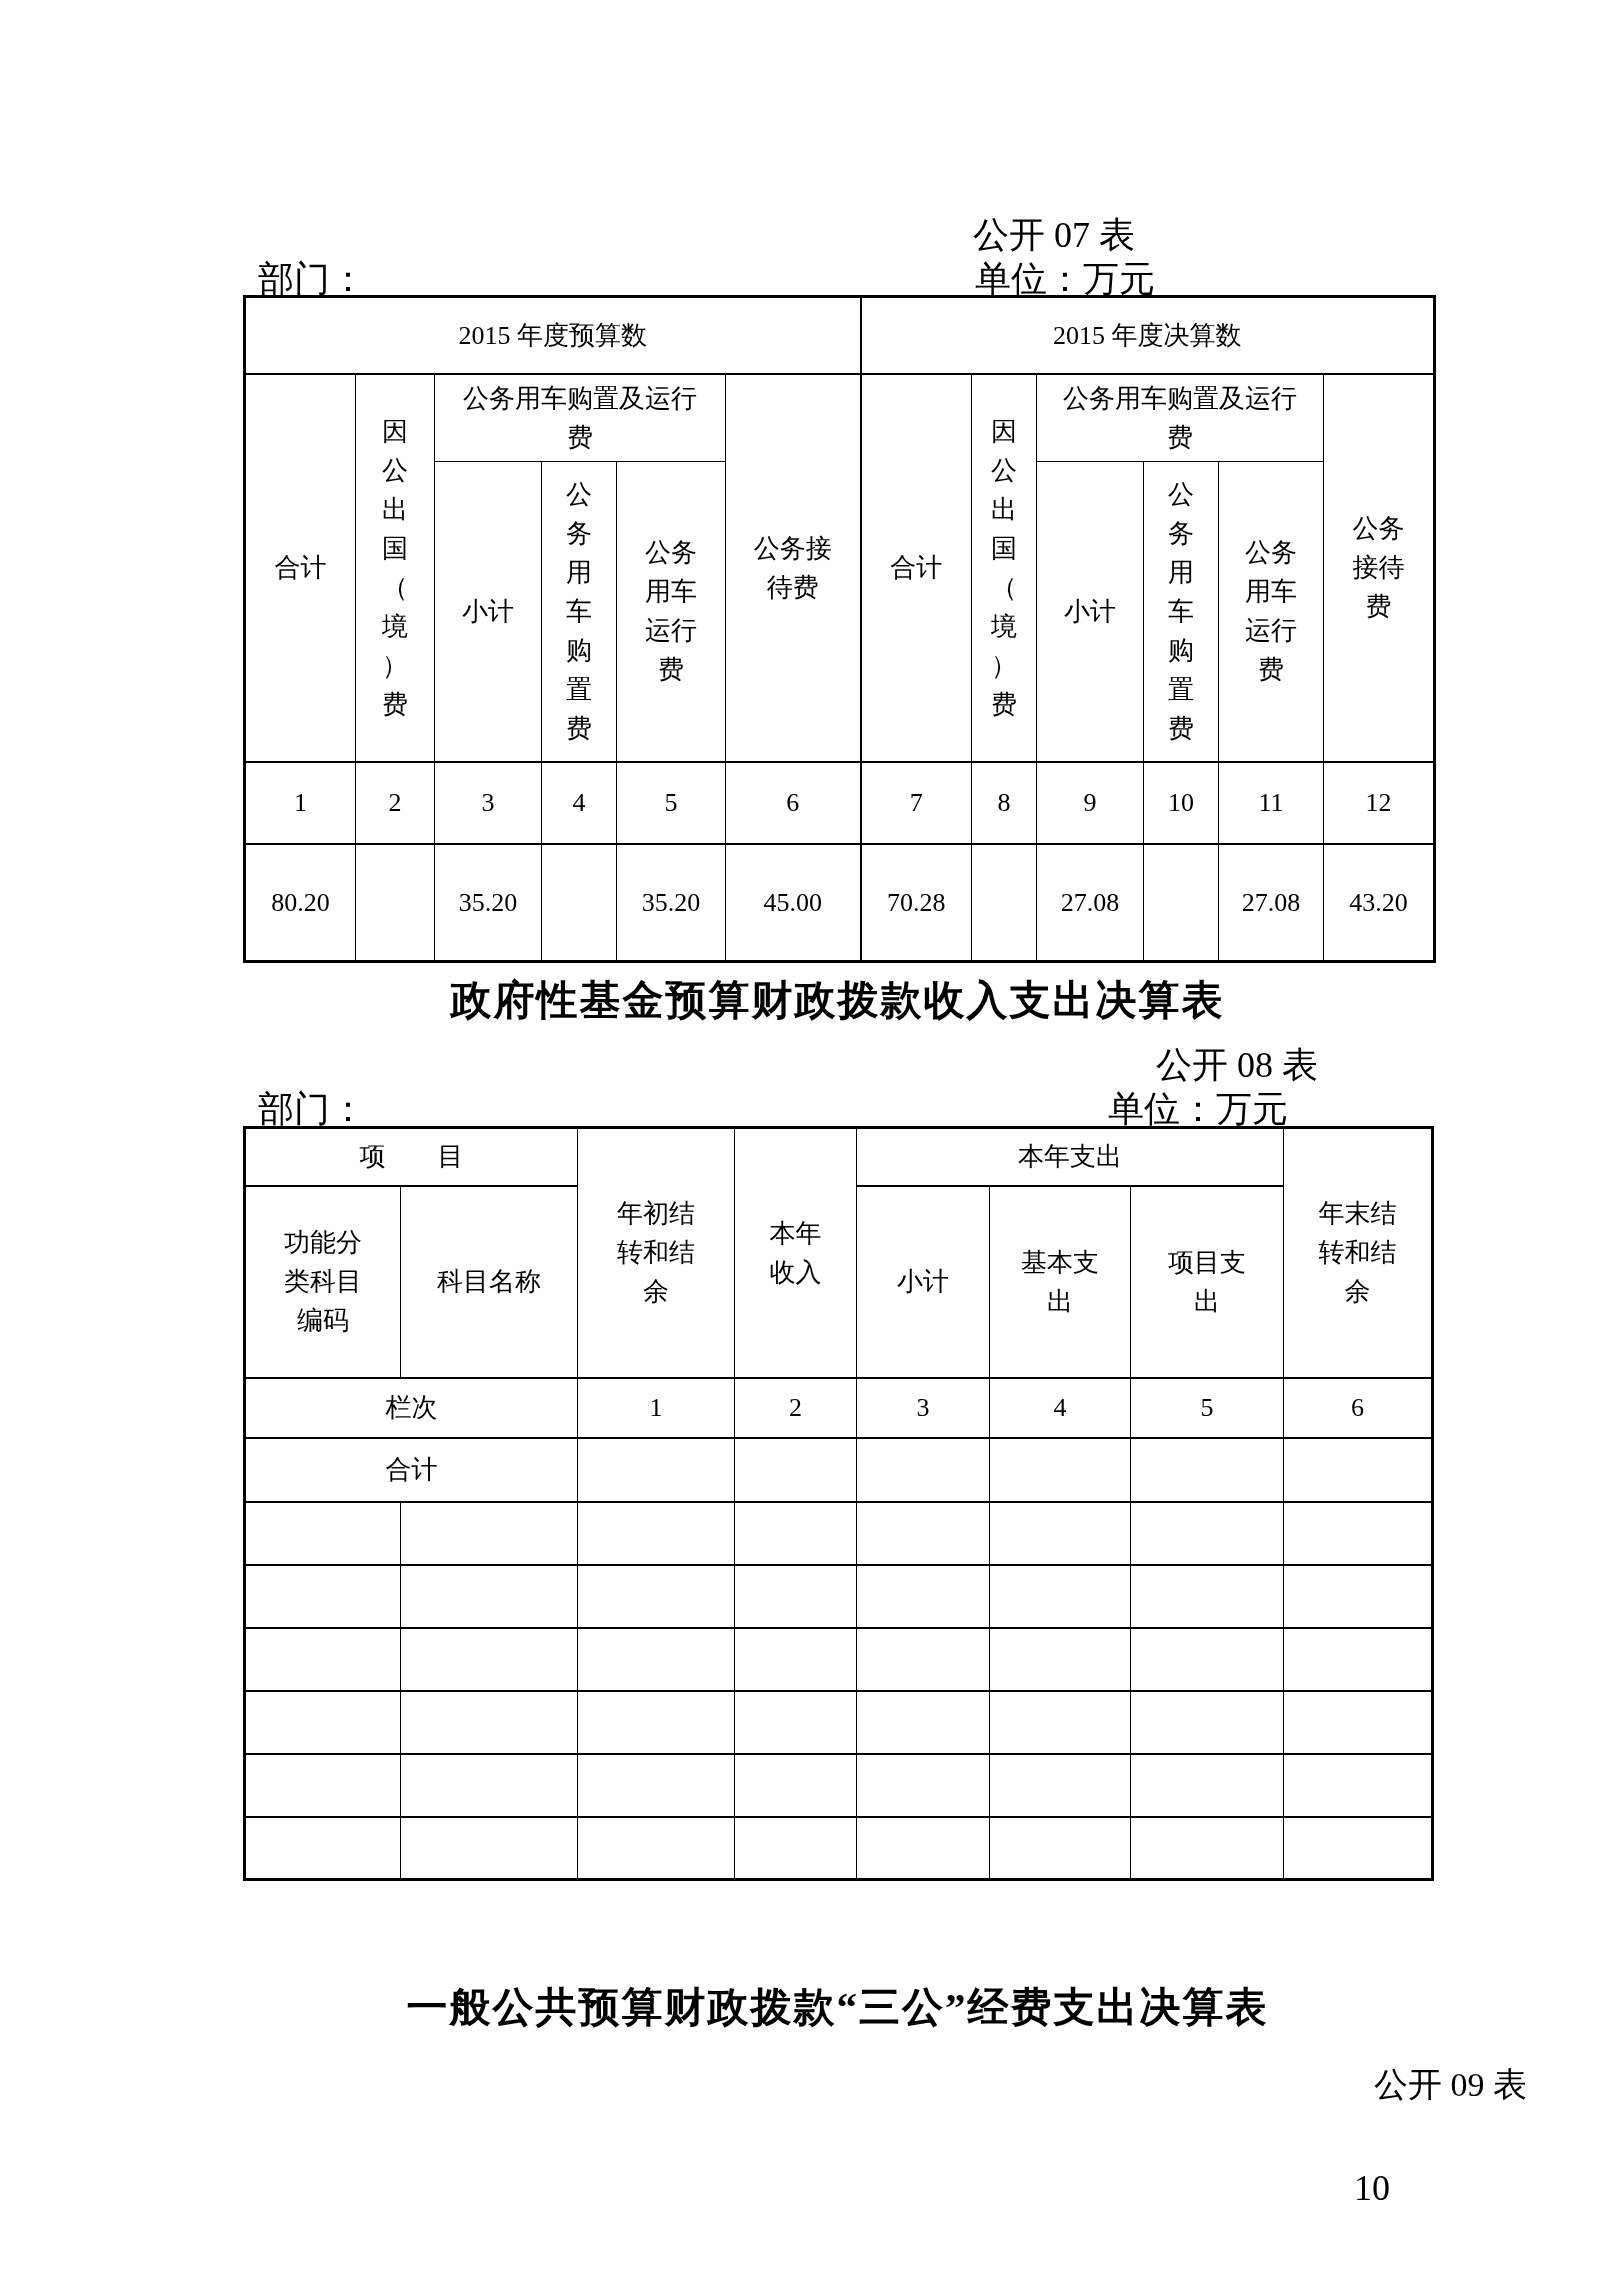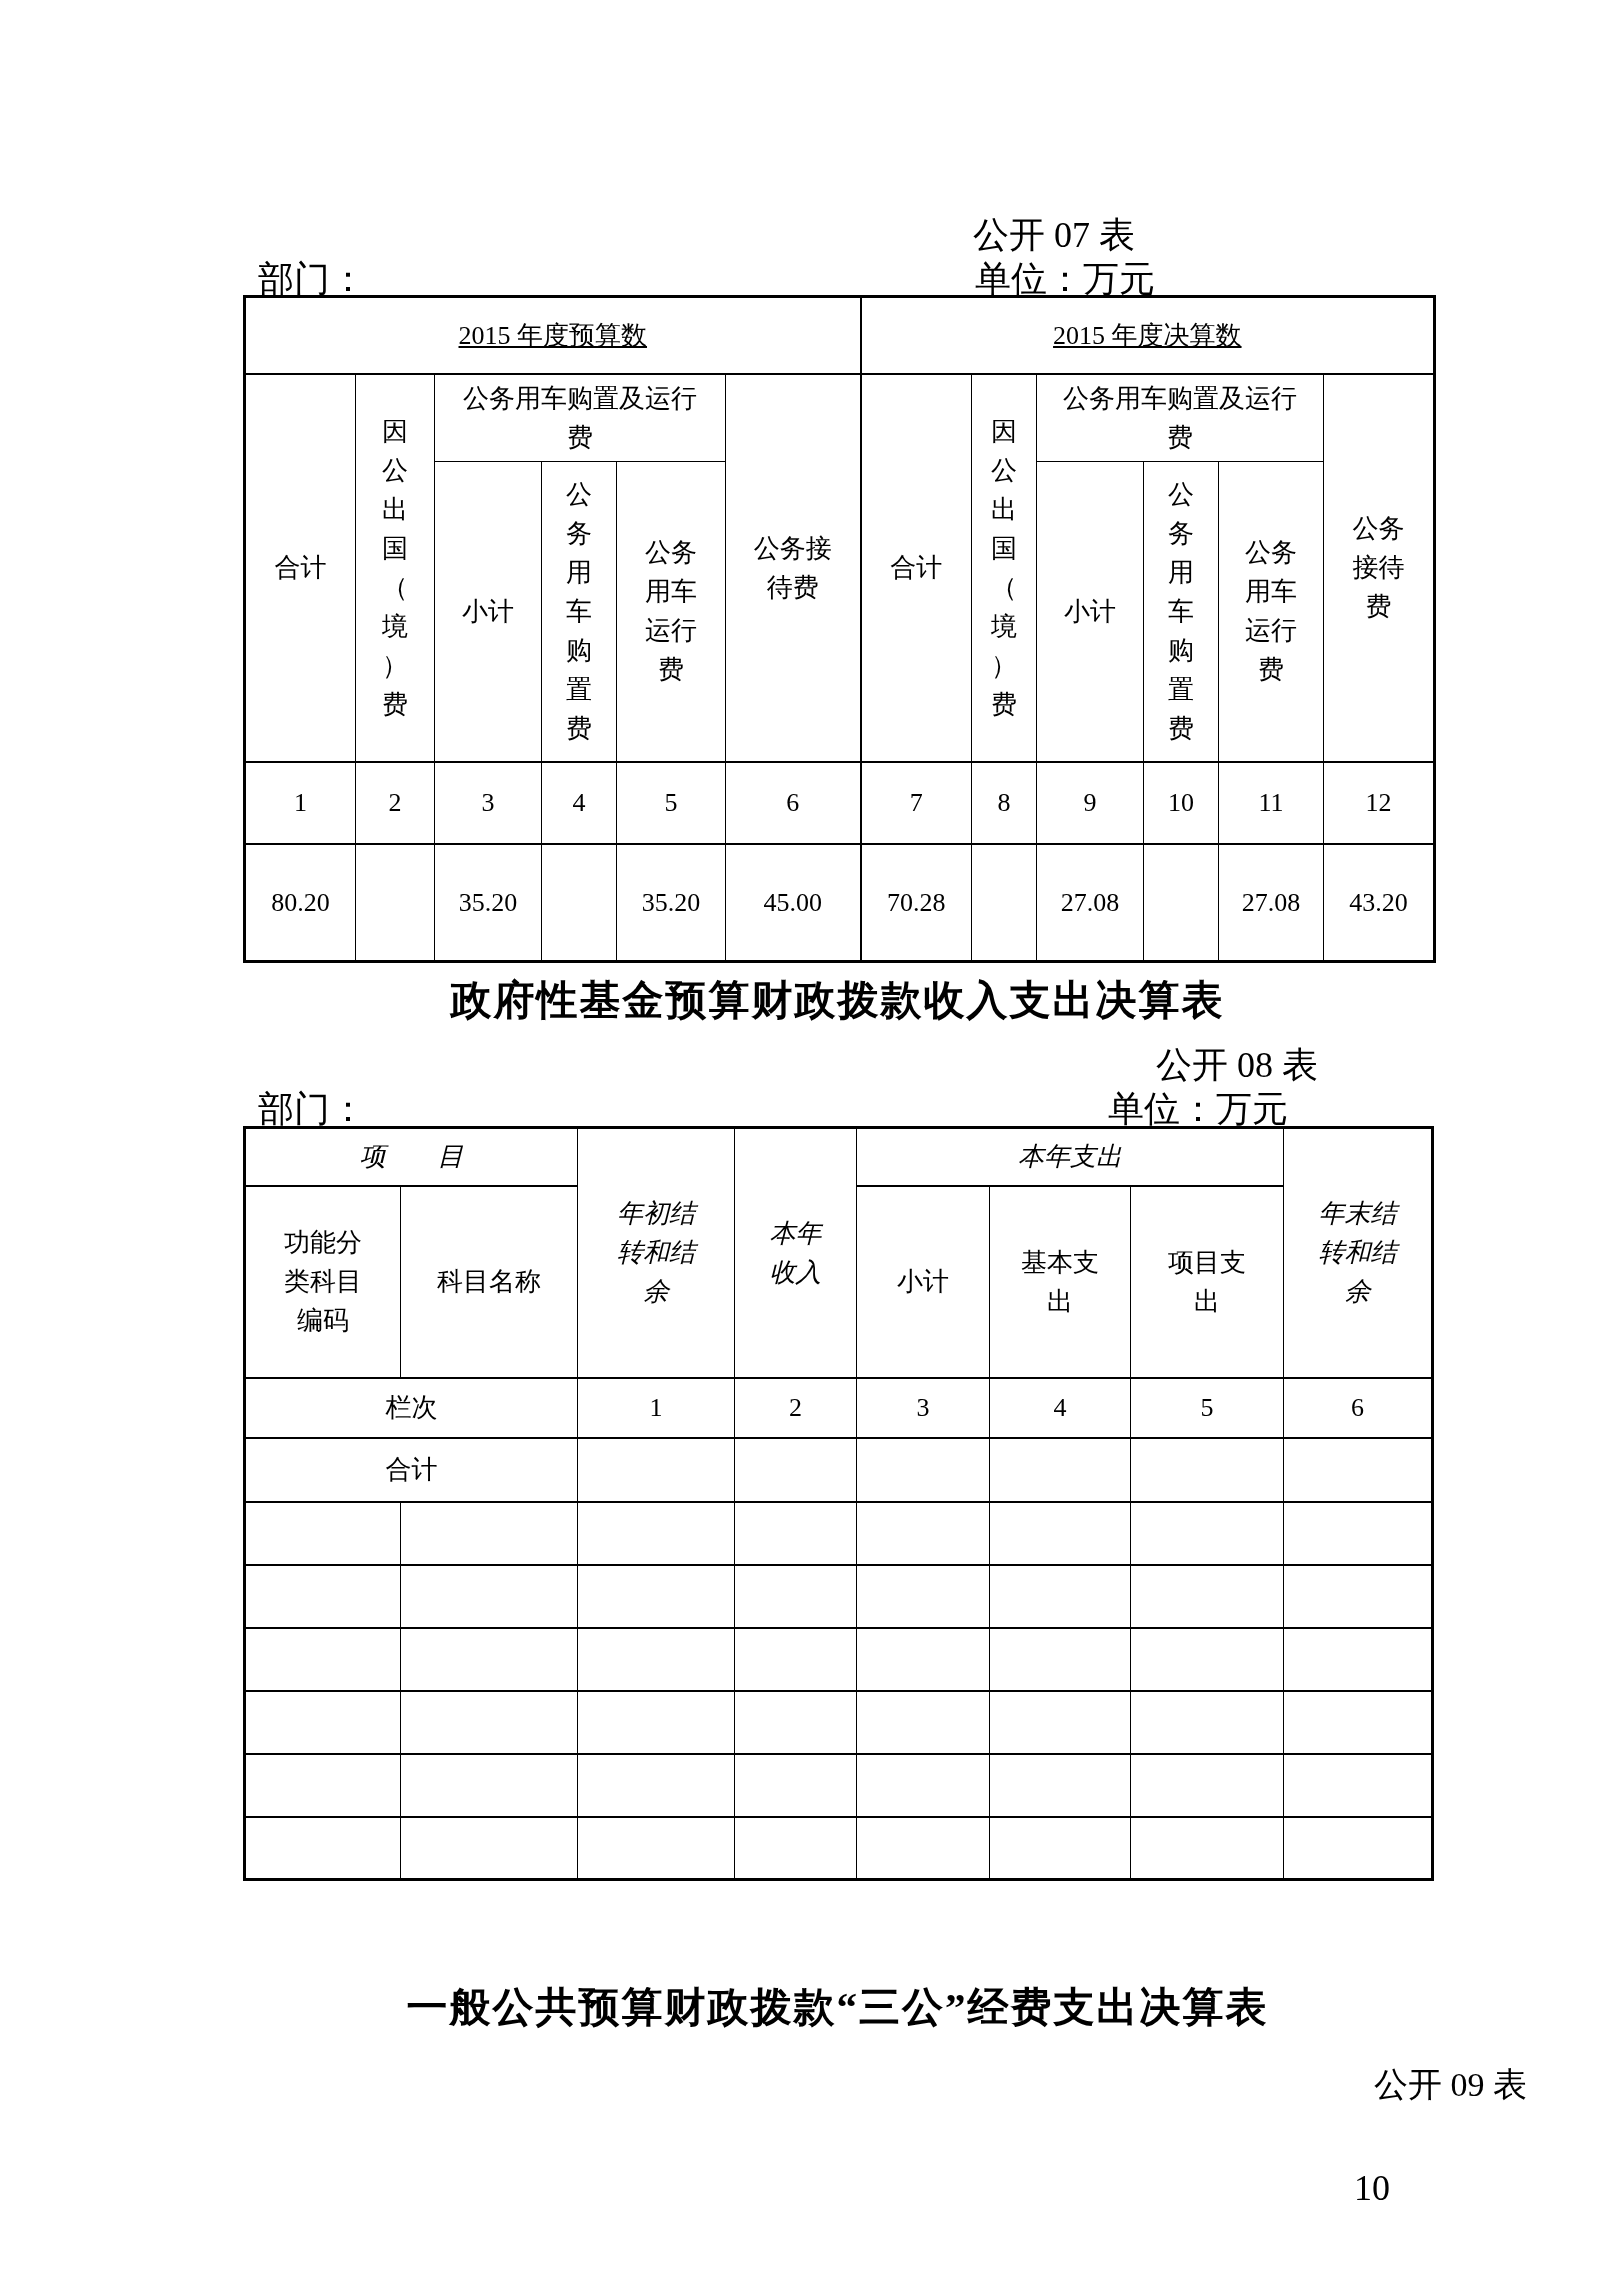--- a/index.html
+++ b/index.html
@@ -36,31 +36,31 @@
     line-height:1.5;
     overflow:hidden;
   }
   
   .rA{height:77px;}
   .rG{height:88px;}
   .rS{height:300px;}
   .rN{height:82px;}
   .rD{height:118px;border-radius:32px;}
   
-  .r1{height:58px;font-style:italic;}
+  .r1{height:58px;}
   .r2{height:192px;}
   .rL{height:60px;}
   .rH{height:64px;}
   .rE{height:63px;}
   
   .bb3{border-bottom-width:2px;}
   .bb4{border-bottom-width:2.6px;}
   .bl4{border-left-width:2.6px;}
   .rN td{border-bottom-width:2.6px;line-height:1.2;}
-  .rA td{border-bottom-width:2.6px;text-decoration:underline;}
+  .rA td{border-bottom-width:2.6px;}
   .num{line-height:1.2;}
 </style>
 </head>
 <body>
 
 <div class="page">
 
   <div class="abs lbl" style="left:973px;top:211px;">公开 07 表</div>
   <div class="abs lbl" style="left:258px;top:255px;">部门：</div>
   <div class="abs lbl" style="left:975px;top:255px;">单位：万元</div>

